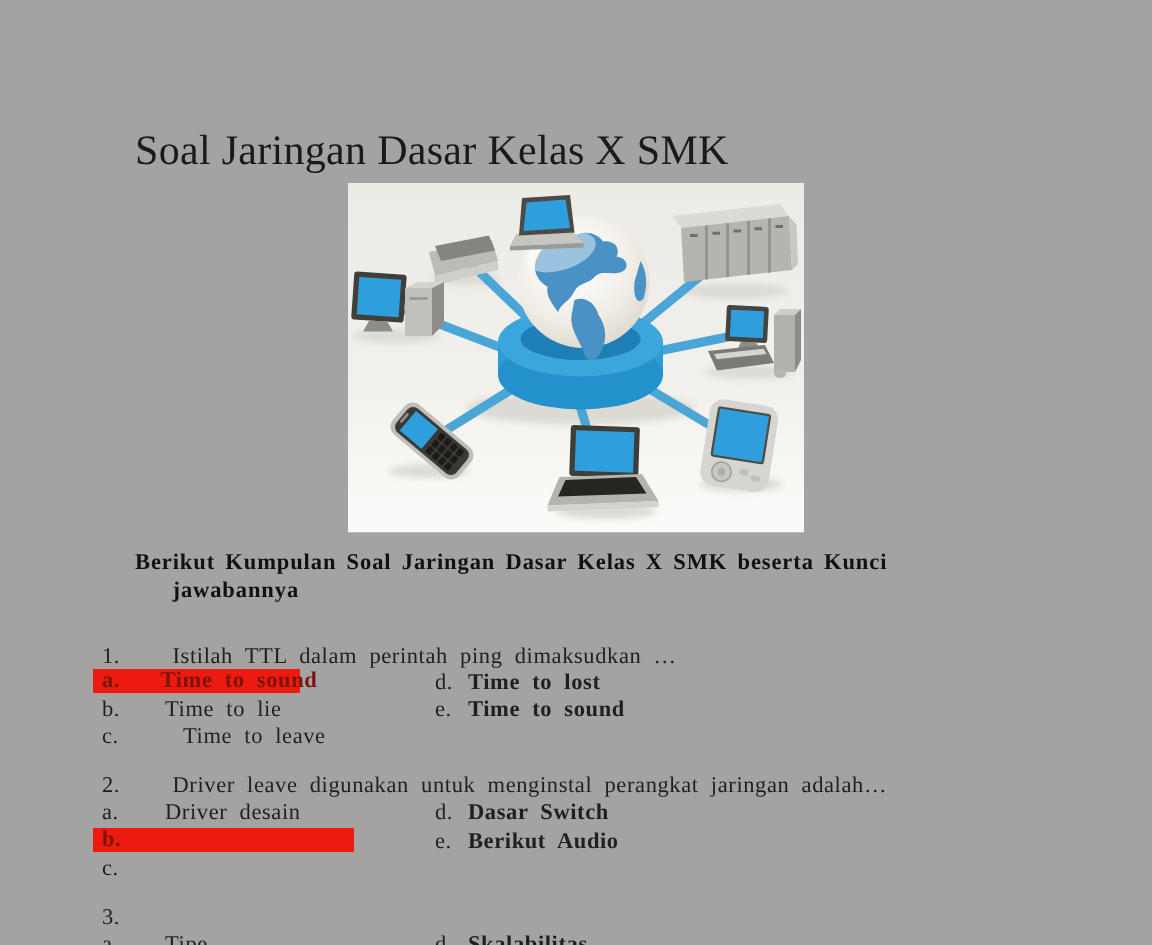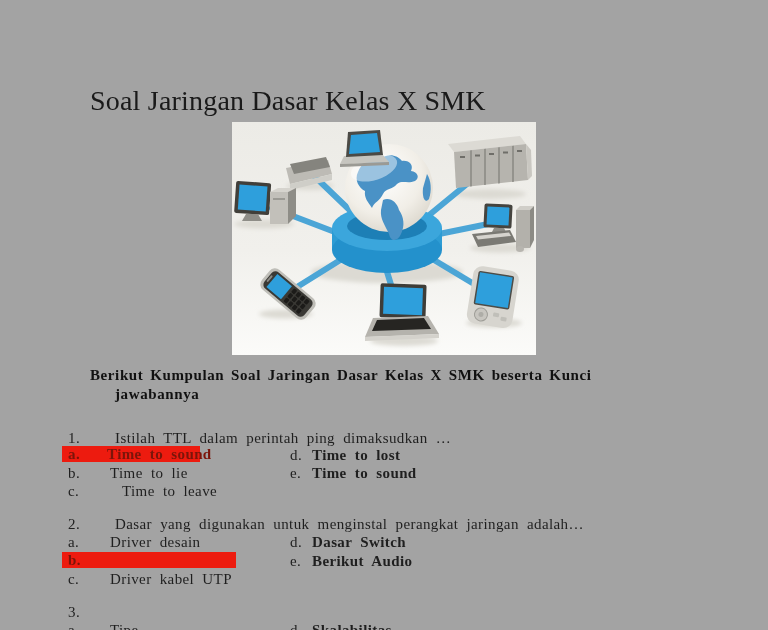--- a/index.html
+++ b/index.html
@@ -232,38 +232,37 @@
     </div>
     <div class="row" style="top:55px">
       <span class="c1l">c.</span>
       <span class="c1t" style="left:60px">Time to leave</span>
     </div>
   </div>
 
   <div class="question q2">
     <div class="row" style="top:2px">
       <span class="qnum">2.</span>
-      <span class="qtext">Dasar yang digunakan untuk menginstal perangkat jaringan adalah…</span>
+      <span class="qtext">Driver leave digunakan untuk menginstal perangkat jaringan adalah…</span>
     </div>
     <div class="row" style="top:20px">
       <span class="c1l">a.</span>
       <span class="c1t">Driver desain</span>
       <span class="c2l">d.</span>
       <span class="c2t">Dasar Switch</span>
     </div>
     <div class="row" style="top:39px">
       <div class="hlbox" style="width:174px">
         <span class="hl-letter">b.</span>
       </div>
       <span class="c2l">e.</span>
       <span class="c2t">Berikut Audio</span>
     </div>
     <div class="row" style="top:57px">
       <span class="c1l">c.</span>
-      <span class="c1t">Driver kabel UTP</span>
     </div>
   </div>
 
   <div class="question q3">
     <div class="row" style="top:2px">
       <span class="qnum">3.</span>
     </div>
     <div class="row" style="top:20px">
       <span class="c1l">a.</span>
       <span class="c1t">Tipe</span>

